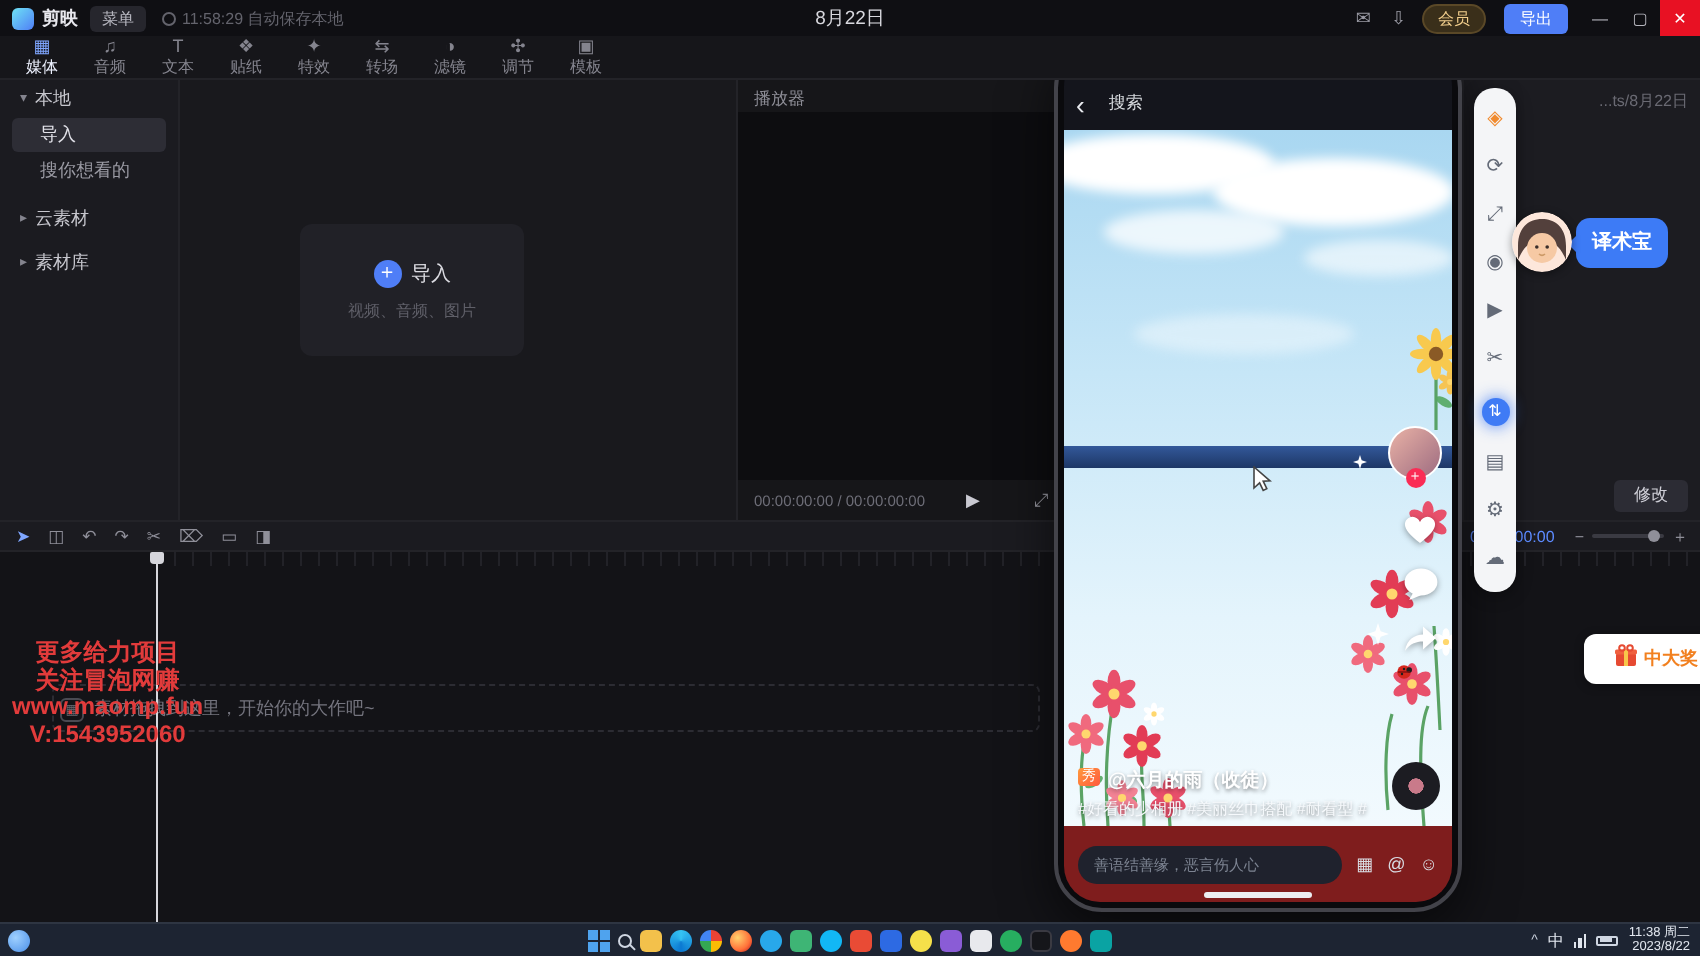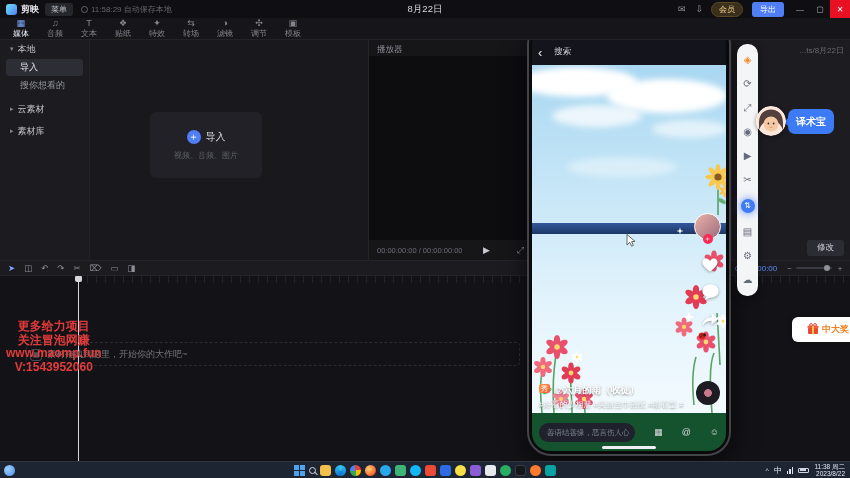--- a/index.html
+++ b/index.html
@@ -103,21 +103,21 @@
 .rail-avatar{position:absolute;right:5px;top:148px;width:27px;height:27px;border-radius:50%;border:1.5px solid #fff;background:linear-gradient(135deg,#e9b2a6,#9d6b80);z-index:4}
 .rail-avatar::after{content:"＋";position:absolute;left:50%;bottom:-5px;transform:translateX(-50%);width:10px;height:10px;background:#fa2c55;color:#fff;border-radius:50%;font-size:7px;line-height:10px;text-align:center}
 .rail-ic{position:absolute;right:6px;z-index:4;filter:drop-shadow(0 1px 1.5px rgba(0,0,0,.35));cursor:pointer}
 .rail-disc{position:absolute;right:6px;top:316px;width:24px;height:24px;border-radius:50%;background:radial-gradient(circle,#c97a8a 0 22%,#1c1c22 23% 72%,#3a3a41 73%);z-index:4}
 .caption{position:absolute;left:7px;bottom:3px;right:34px;z-index:4}
 .cap-row{display:flex;align-items:flex-start;gap:4px;margin-bottom:2px}
 .cap-badge{background:linear-gradient(135deg,#ff9a3d,#ff5a3d);color:#fff;font-size:7px;padding:0 2px;border-radius:2px;line-height:9px}
 .cap-author{font-size:9.5px;font-weight:bold;color:#fff;text-shadow:0 1px 2px rgba(0,0,0,.45)}
 .cap-line{font-size:8px;color:#f6f9fc;line-height:11px;text-shadow:0 1px 2px rgba(0,0,0,.45)}
 .cursor{position:absolute;left:94px;top:168px;z-index:6}
-.p-bottom{position:absolute;left:0;right:0;bottom:0;height:38px;background:#14532d;display:flex;align-items:center;padding:0 7px;gap:19px;z-index:3}
+.p-bottom{position:absolute;left:0;right:0;bottom:0;height:38px;background:#7f1d1d;display:flex;align-items:center;padding:0 7px;gap:7px;z-index:3}
 .p-input{flex:1;height:19px;background:#1f222d;border-radius:10px;line-height:19px;font-size:7.5px;color:#7d8492;padding-left:8px}
 .p-bi{font-size:9px;color:#d9dce3;cursor:pointer}
 .home-bar{position:absolute;left:50%;bottom:2px;transform:translateX(-50%);width:54px;height:3px;border-radius:2px;background:#eceef2;z-index:4}
 
 
 .mirror-toolbar{position:absolute;left:737px;top:44px;width:21px;height:252px;background:#f4f5f7;border-radius:10px;box-shadow:0 2px 8px rgba(0,0,0,.35);display:flex;flex-direction:column;align-items:center;justify-content:space-around;padding:4px 0;z-index:60}
 .mti{font-size:10px;color:#646b78;line-height:1;cursor:pointer}
 .mti.logo{color:#f08a2e}
 .mti.cast{width:14px;height:14px;background:#3f7bf5;border-radius:50%;color:#fff;font-size:8px;line-height:14px;text-align:center;box-shadow:0 0 8px rgba(63,123,245,.9)}
 

